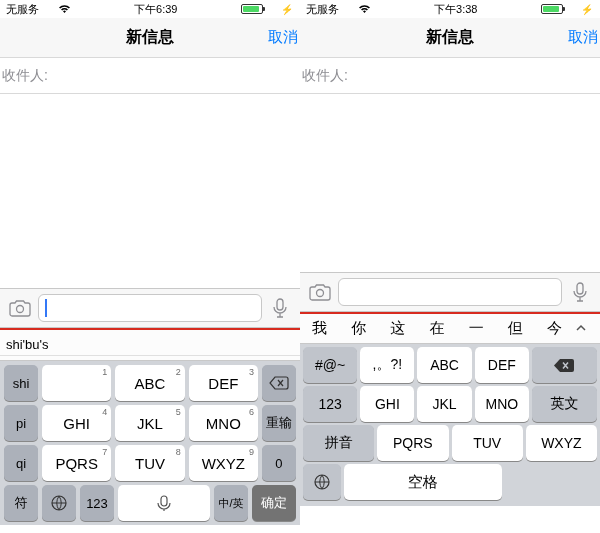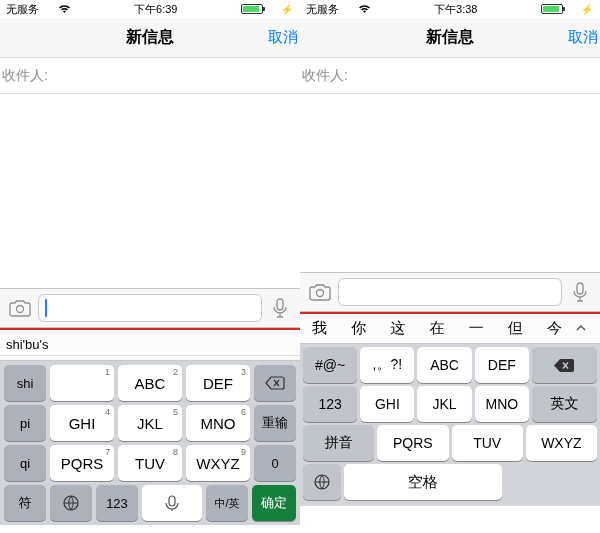--- a/index.html
+++ b/index.html
@@ -30,24 +30,24 @@
   .cand .items { display: flex; flex: 1; overflow: hidden; }
   .cand .item { flex: 1; text-align: center; font-size: 15px; padding: 4px 0; }
   .cand .more { width: 26px; text-align: center; color: #555; }
   
   .kbd { background: #d1d4d9; padding: 4px; }
   .row { display: flex; gap: 4px; margin-bottom: 4px; }
   .row:last-child { margin-bottom: 0; }
   .key { background: #fff; border-radius: 5px; box-shadow: 0 1px 0 #888; display: flex; align-items: center; justify-content: center; position: relative; font-size: 15px; color: #000; }
   .key.func { background: #acb1ba; color: #000; }
   .key .sup { position: absolute; top: 2px; right: 4px; font-size: 9px; color: #6d6d6d; }
-  .key.blue { background: #15803d; color: #fff; }
+  .key.blue { background: #737373; color: #fff; }
   
   .kbdL .row { height: 36px; }
-  .kbdL .side { width: 42px; font-size: 13px; }
+  .kbdL .side { width: 34px; font-size: 13px; }
   .kbdL .mid { flex: 1; font-size: 15px; }
   .kbdL .space { flex: 1.6; }
   
   .kbdR { padding: 3px; }
   .kbdR .row { height: 36px; gap: 3px; margin-bottom: 3px; }
   .kbdR .k { flex: 1; font-size: 14px; }
   .kbdR .kw { flex: 1.2; }
   .kbdR .kfunc { background: #c0c4cb; font-size: 14px; }
   .kbdR .spacer-big { flex: 2.05; }
   .kbdR .bottom .globe { width: 38px; flex: none; }

